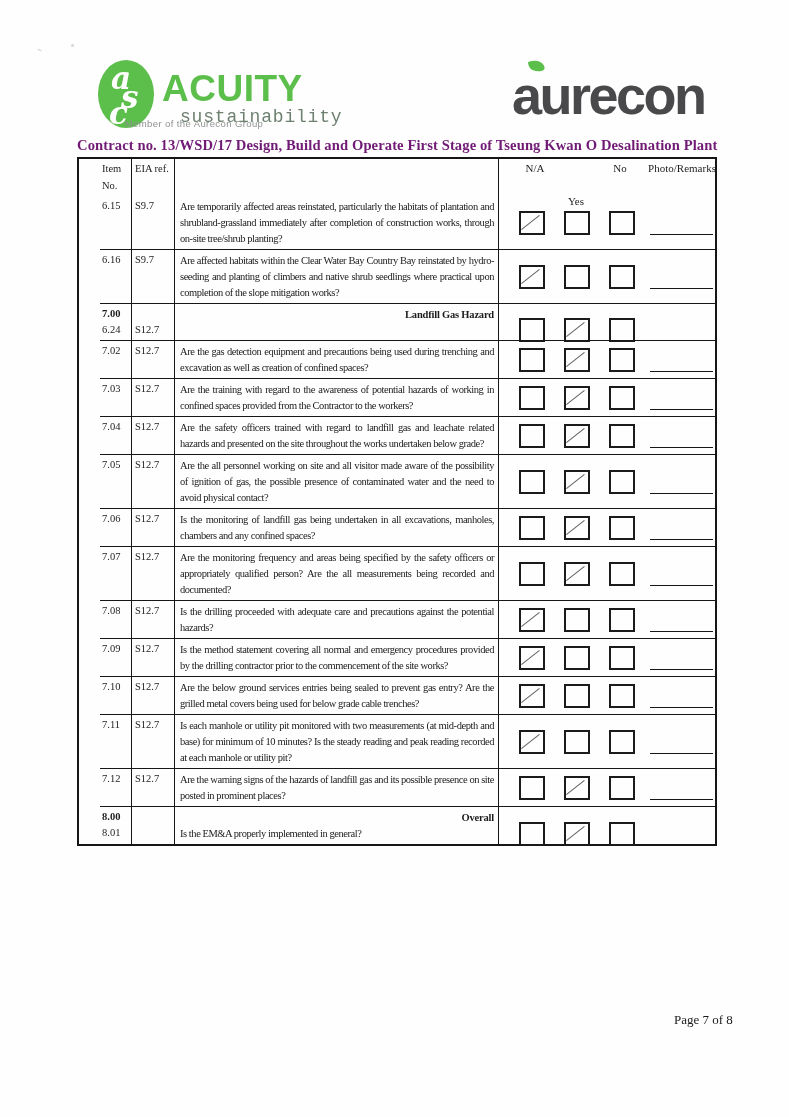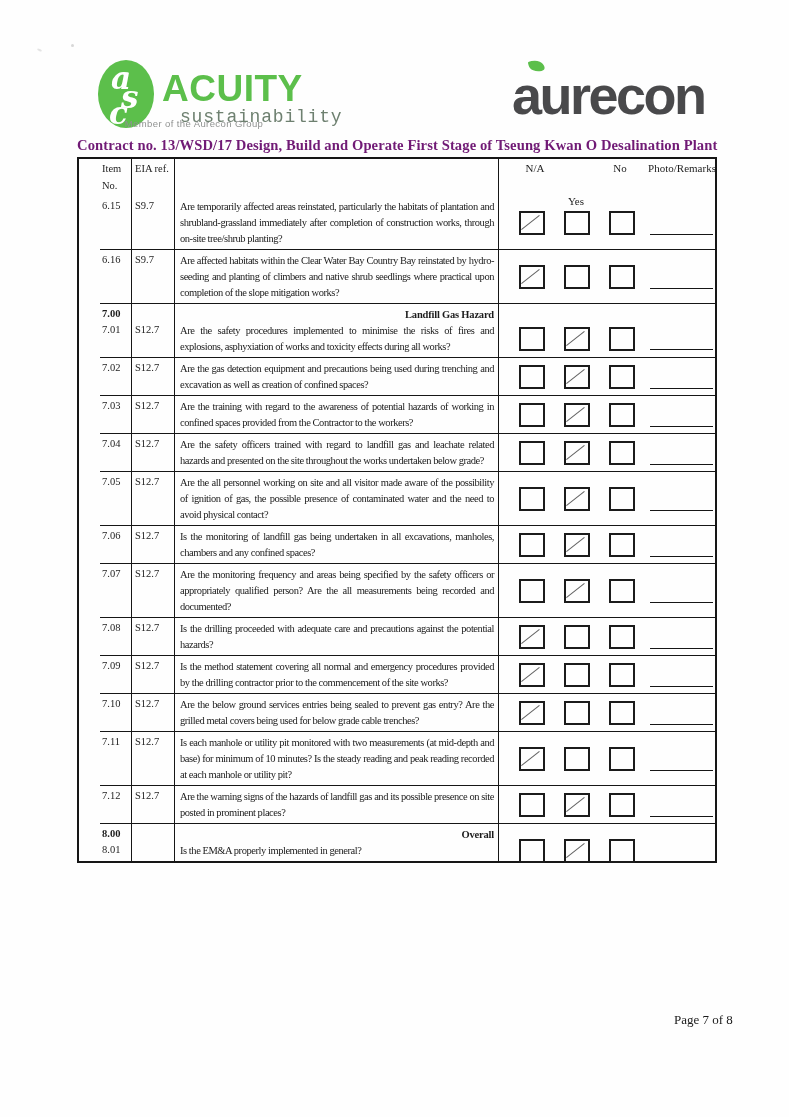--- a/index.html
+++ b/index.html
@@ -188,28 +188,27 @@
               <span class="tick on"></span>
             </span>
         <span class="cb b-yes"></span>
         <span class="cb b-no"></span>
         <span class="remark-line"></span>
       </div>
     </div>
         <div class="trow has-section">
       <div class="c-item">
         <div class="sec-no">7.00</div>
-        <div class="item-no">7.01</div>
+        <div class="item-no">6.24</div>
       </div>
       <div class="c-ref">
         <span class="ref-text">S12.7</span>
       </div>
       <div class="c-q">
         <div class="sec-title">Landfill Gas Hazard</div>
-        <div class="q-text">Are the safety procedures implemented to minimise the risks of fires and explosions, asphyxiation of works and toxicity effects during all works?</div>
       </div>
       <div class="c-ans">
         <span class="cb b-na"></span>
         <span class="cb b-yes">
               <span class="tick on"></span>
             </span>
         <span class="cb b-no"></span>
         <span class="remark-line"></span>
       </div>
     </div>

